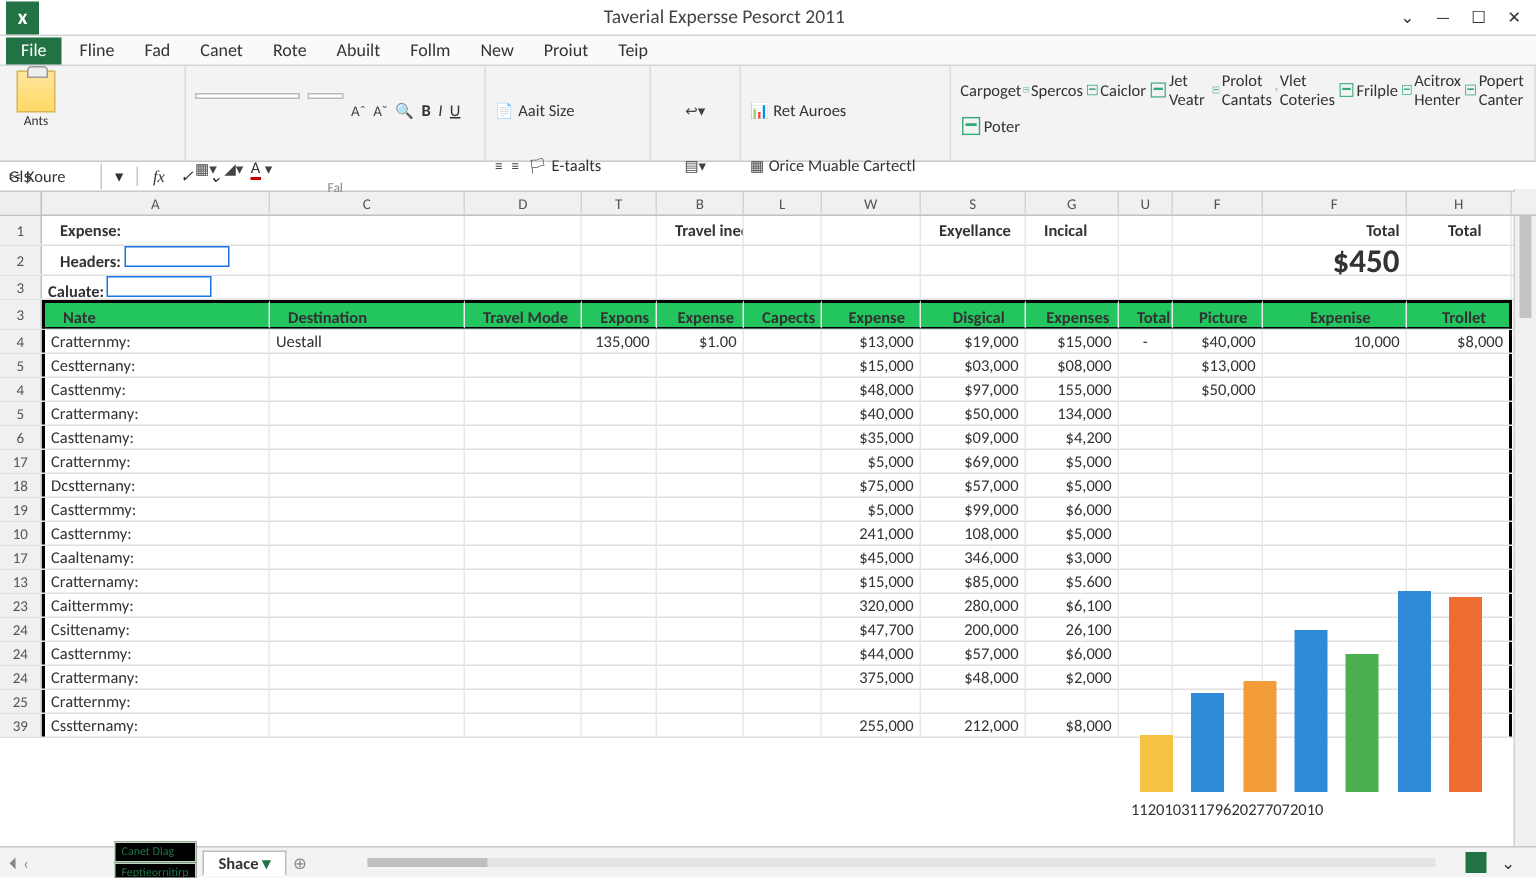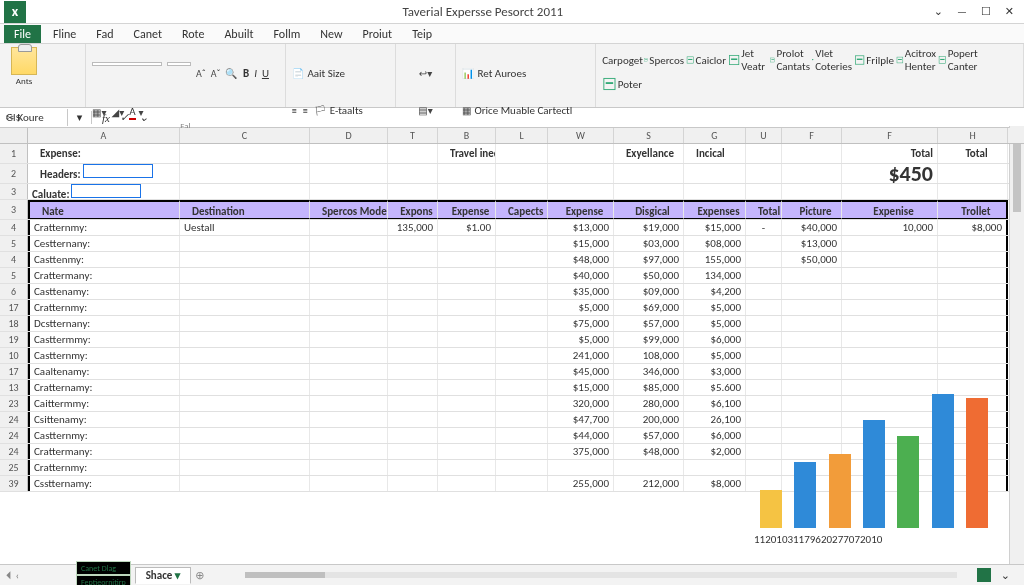--- a/index.html
+++ b/index.html
@@ -36,21 +36,21 @@
 .row{display:flex;height:16px;border-bottom:1px solid #e0e0e0;}
 .row.tall{height:20px;}
 .rh{width:28px;text-align:center;font-size:10px;color:#555;border-right:1px solid #c0c0c0;background:#f0f0f0;position:sticky;left:0;z-index:2;line-height:16px;}
 .row.tall .rh{line-height:20px;}
 .cell{border-right:1px solid #e8e8e8;padding:0 4px;white-space:nowrap;overflow:hidden;font-size:11px;line-height:16px;}
 .row.tall .cell{line-height:20px;padding-left:12px;}
 .b-top{border-top:2px solid #000;}
 .b-bot{border-bottom:2px solid #000;}
 .b-left{border-left:2px solid #000;}
 .b-right{border-right:2px solid #000;}
-.hdr .cell{font-weight:bold;background:#c4b5fd;border-bottom:1px solid #000;}
+.hdr .cell{font-weight:bold;background:#22c55e;border-bottom:1px solid #000;}
 .bold{font-weight:bold;}
 .rt{text-align:right;}
 .ct{text-align:center;}
 .inpt{border:1px solid #1a73e8;background:#fff;}
 .chart{position:absolute;right:30px;bottom:18px;width:240px;height:180px;}
 .bars{position:absolute;bottom:18px;left:0;right:0;display:flex;align-items:flex-end;justify-content:space-around;height:150px;}
 .bar{width:22px;}
 .bar-lbl{position:absolute;bottom:0;left:0;right:16px;display:flex;justify-content:flex-start;font-size:9px;color:#555;}
 .total-box{font-size:22px;font-weight:bold;border-bottom:2px solid #000;display:inline-block;}
 .status{position:absolute;bottom:0;left:0;right:0;height:21px;background:#f3f3f3;border-top:1px solid #c8c8c8;display:flex;align-items:center;}
@@ -94,21 +94,21 @@
   <span class="menu-item">Canet</span>
   <span class="menu-item">Rote</span>
   <span class="menu-item">Abuilt</span>
   <span class="menu-item">Follm</span>
   <span class="menu-item">New</span>
   <span class="menu-item">Proiut</span>
   <span class="menu-item">Teip</span>
 </div>
 
 <div class="ribbon">
-  <div class="rib-group" style="width:86px">
+  <div class="rib-group" style="width:124px">
     <div class="rib-body">
       <div class="clip-paste">
         <div class="clip-icon"></div>
         <span style="font-size:9px">Ants</span>
       </div>
       <div class="clip-list">
         <span class="rib-sm">✂ <span>Koure</span></span>
         <span class="rib-sm">❐ <span>Waces</span></span>
         <span class="rib-sm">🖌 <span>Fauet Erport</span></span>
       </div>
@@ -313,21 +313,21 @@
         <div class="cell cw-G"></div>
         <div class="cell cw-U"></div>
         <div class="cell cw-F1"></div>
         <div class="cell cw-F2"></div>
         <div class="cell cw-H"></div>
       </div>
       <div class="row tall hdr">
         <div class="rh">3</div>
         <div class="cell cw-A b-top b-bot b-left">Nate</div>
         <div class="cell cw-C b-top b-bot">Destination</div>
-        <div class="cell cw-D b-top b-bot">Spercos Mode</div>
+        <div class="cell cw-D b-top b-bot">Travel Mode</div>
         <div class="cell cw-T ct b-top b-bot">Expons</div>
         <div class="cell cw-B ct b-top b-bot">Expense</div>
         <div class="cell cw-L ct b-top b-bot">Capects</div>
         <div class="cell cw-W ct b-top b-bot">Expense</div>
         <div class="cell cw-S ct b-top b-bot">Disgical</div>
         <div class="cell cw-G ct b-top b-bot">Expenses</div>
         <div class="cell cw-U ct b-top b-bot">Total</div>
         <div class="cell cw-F1 ct b-top b-bot">Picture</div>
         <div class="cell cw-F2 ct b-top b-bot">Expenise</div>
         <div class="cell cw-H ct b-top b-bot b-right">Trollet</div>

